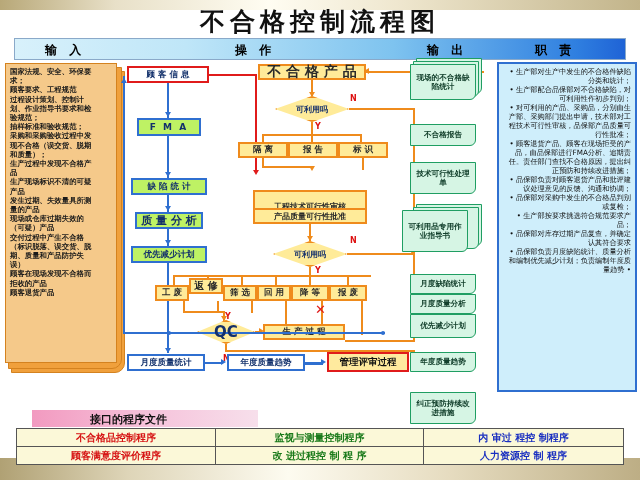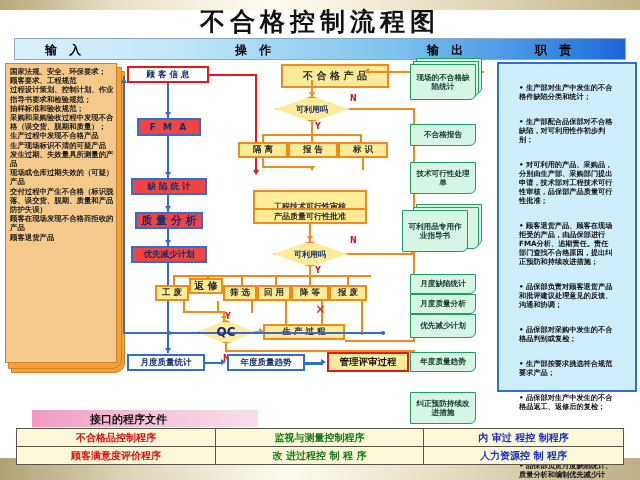--- a/index.html
+++ b/index.html
@@ -25,32 +25,32 @@
        border:1px solid #8aa9c9;box-sizing:border-box;}
   .hdr span{position:absolute;top:3px;font-size:12px;font-weight:bold;color:#000;letter-spacing:4px;}
   .h-in{left:30px;} .h-op{left:220px;} .h-out{left:412px;} .h-resp{left:520px;}
 
   
   .inwrap{position:absolute;left:3px;top:63px;width:122px;height:310px;}
   .inwrap .sh{position:absolute;background:#f0a03c;border:1px solid #d4821f;}
   .sh1{left:8px;top:8px;width:112px;height:300px;border-radius:0 0 10px 0;}
   .sh2{left:5px;top:4px;width:112px;height:300px;border-radius:0 0 10px 0;}
   .inbox{position:absolute;left:2px;top:0;width:112px;height:300px;
-     background:#f5c98a;border:1px solid #d4821f;box-sizing:border-box;padding:3px 2px 0 4px;}
+     background:#f5c98a;border:1px solid #d4821f;box-sizing:border-box;padding:3px 20px 0 4px;}
   .inbox li{font-size:7.4px;line-height:9.2px;color:#1a1a1a;list-style:none;
      margin:0 0 0 0;padding:0;text-indent:0;font-weight:bold;}
   .inbox ul{margin:0;padding:0;}
   .inbox li:before{content:"";}
 
   
   .flow{position:absolute;left:125px;top:62px;width:262px;height:330px;}
   .flow .nd{position:absolute;box-sizing:border-box;display:flex;align-items:center;
      justify-content:center;text-align:center;font-weight:bold;}
   .y-box{background:#ffeb99;border:2px solid #ef8b1c;color:#2a2a2a;}
-  .b-box{background:#ef4444;border:2px solid #2f6fd0;color:#12306b;}
+  .b-box{background:#bef264;border:2px solid #2f6fd0;color:#12306b;}
   .w-box{background:#ffffff;border:2px solid #2f6fd0;color:#12306b;}
   .r-box{background:#ffffff;border:2px solid #e01b1b;color:#12306b;}
   .mr-box{background:#ffea9e;border:2px solid #e01b1b;color:#111;}
   .dia{position:absolute;display:flex;align-items:center;justify-content:center;
      text-align:center;font-weight:bold;color:#15306b;}
   .dia .inner{position:absolute;inset:0;background:#ffeb99;border:2px solid #ef8b1c;
      transform:rotate(45deg);box-sizing:border-box;}
   .dia .tx{position:relative;z-index:2;font-size:8px;text-align:right;}
   .ln{position:absolute;background:#ef8b1c;}
   .lnb{position:absolute;background:#2f6fd0;}
@@ -70,21 +70,21 @@
   
   .outcol{position:absolute;left:396px;top:62px;width:96px;height:330px;}
   .doc{position:absolute;background:#d6f5e4;border:1px solid #1f9e62;box-sizing:border-box;
      display:flex;align-items:center;justify-content:center;text-align:center;
      font-size:7.6px;line-height:9.4px;color:#13402c;font-weight:bold;padding:9px 2px;
      border-radius:0 0 6px 0;}
 
   
   .resp{position:absolute;left:497px;top:62px;width:140px;height:330px;
      background:#cfeefb;border:2px solid #2f6fd0;box-sizing:border-box;padding:3px 4px;}
-  .resp li{font-size:7.2px;line-height:9px;color:#101010;list-style:none;margin:16px;padding:0;font-weight:bold;}
+  .resp li{font-size:7.2px;line-height:9px;color:#101010;list-style:none;margin:0;padding:0;font-weight:normal;text-align:right;}
   .resp ul{margin:0;padding:0;}
 
   
   .iflabel{position:absolute;left:32px;top:410px;width:226px;height:17px;
      background:linear-gradient(to right,#f29ac0,#f6c5dc 55%,#f7dfeb 100%);}
   .iflabel span{position:absolute;left:58px;top:2px;font-size:11px;font-weight:bold;color:#111;}
   table.docs{position:absolute;left:16px;top:428px;width:608px;border-collapse:collapse;}
   table.docs td{border:1px solid #555;background:#fbf8d8;height:17px;text-align:center;
      font-size:10px;font-weight:bold;padding:0;}
   .c-red{color:#d61313;} .c-grn{color:#1a7a1a;} .c-blu{color:#1a2fc0;}
@@ -146,21 +146,21 @@
 
   <div class="lnb" style="left:-2px;top:14px;width:2px;height:258px;"></div>
   <div class="lnb" style="left:-2px;top:270px;width:48px;height:2px;"></div>
   <div class="ar ar-db" style="left:-4px;top:16px;transform:rotate(180deg);"></div>
   <div class="dot" style="left:42px;top:269px;"></div>
 
   <div class="lnr" style="left:84px;top:12px;width:48px;height:2px;"></div>
   <div class="lnr" style="left:130px;top:12px;width:2px;height:98px;"></div>
   <div class="ar ar-dr" style="left:128px;top:108px;"></div>
 
-  <div class="nd y-box" style="left:133px;top:2px;width:108px;height:24px;font-size:10px;margin-left:23px;">不 合 格 产 品</div>
+  <div class="nd y-box" style="left:133px;top:2px;width:108px;height:16px;font-size:14px;">不 合 格 产 品</div>
   <div class="ln" style="left:186px;top:18px;width:2px;height:17px;"></div>
   <div class="ar ar-d" style="left:184px;top:30px;"></div>
 
   <div class="dia" style="left:150px;top:34px;width:74px;height:26px;">
     <div class="inner" style="transform:none;border-radius:0;clip-path:polygon(50% 0,100% 50%,50% 100%,0 50%);"></div>
     <div class="tx">可利用吗</div>
   </div>
   <div class="lbl" style="left:225px;top:32px;">N</div>
   <div class="lbl" style="left:190px;top:60px;">Y</div>
 
@@ -229,21 +229,21 @@
 
   <div class="ln" style="left:160px;top:239px;width:2px;height:34px;"></div>
   <div class="ar ar-d" style="left:158px;top:266px;"></div>
   <div class="ln" style="left:196px;top:239px;width:2px;height:34px;"></div>
   <div class="ar ar-d" style="left:194px;top:266px;"></div>
   <div class="xmark" style="left:190px;top:243px;">✕</div>
   <div class="ln" style="left:236px;top:239px;width:2px;height:34px;"></div>
 
   <div class="dia" style="left:72px;top:258px;width:58px;height:24px;">
     <div class="inner" style="transform:none;border-radius:0;clip-path:polygon(50% 0,100% 50%,50% 100%,0 50%);"></div>
-    <div class="tx" style="font-size:12px;">QC</div>
+    <div class="tx" style="font-size:15px;">QC</div>
   </div>
   <div class="lbl" style="left:100px;top:250px;">Y</div>
   <div class="lbl" style="left:98px;top:292px;">N</div>
 
   <div class="nd y-box" style="left:138px;top:262px;width:82px;height:16px;font-size:8.5px;">生  产  过  程</div>
   <div class="ln" style="left:130px;top:269px;width:6px;height:2px;"></div>
   <div class="ar ar-r" style="left:134px;top:266px;"></div>
 
   <div class="ln" style="left:100px;top:282px;width:2px;height:8px;"></div>
   <div class="ln" style="left:100px;top:288px;width:190px;height:2px;"></div>
@@ -280,21 +280,20 @@
 
 <div class="resp">
   <ul id="resp-list">
       <li>• 生产部对生产中发生的不合格件缺陷分类和统计；</li>
       <li>• 生产部配合品保部对不合格缺陷，对可利用性作初步判别；</li>
       <li>• 对可利用的产品、采购品，分别由生产部、采购部门提出申请，技术部对工程技术可行性审核，品保部产品质量可行性批准；</li>
       <li>• 顾客退货产品、顾客在现场拒受的产品，由品保部进行FMA分析、追期责任。责任部门查找不合格原因，提出纠正预防和持续改进措施；</li>
       <li>• 品保部负责对顾客退货产品和批评建议处理意见的反馈、沟通和协调；</li>
       <li>• 品保部对采购中发生的不合格品判别或复检；</li>
       <li>• 生产部按要求挑选符合规范要求产品；</li>
-      <li>• 品保部对生产中发生的不合格品返工、返修后的复检；</li>
       <li>• 品保部对库存过期产品复查，并确定认其符合要求</li>
       <li>• 品保部负责月度缺陷统计、质量分析和编制优先减少计划；负责编制年度质量趋势 •</li>
     </ul>
 </div>
 
 <div class="iflabel">
   <span>接口的程序文件</span>
 </div>
 <table class="docs">
   <tbody id="docs-body">

